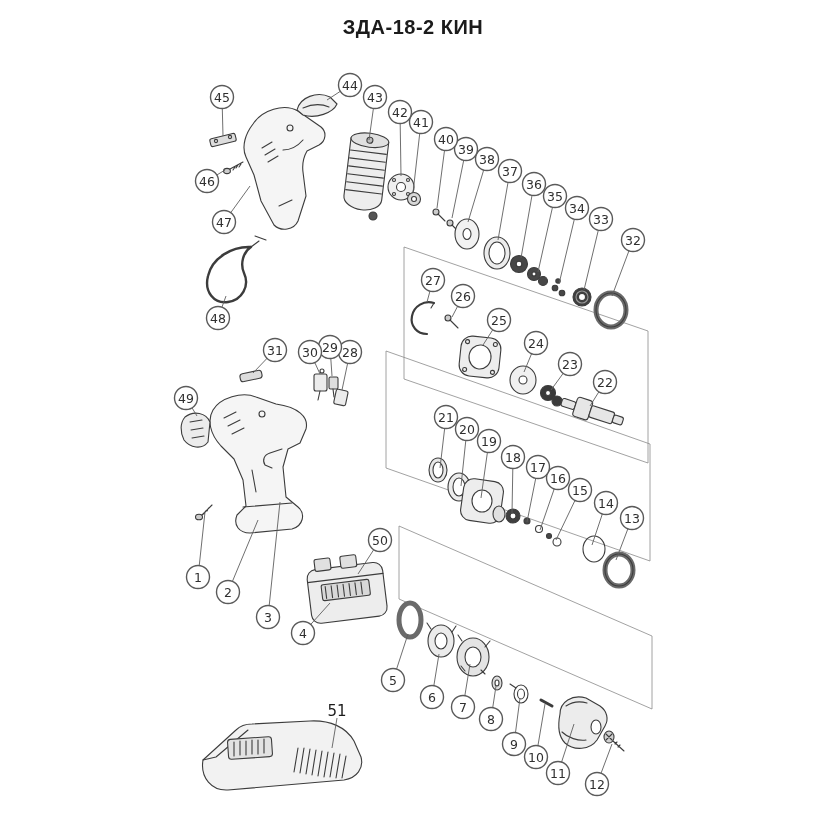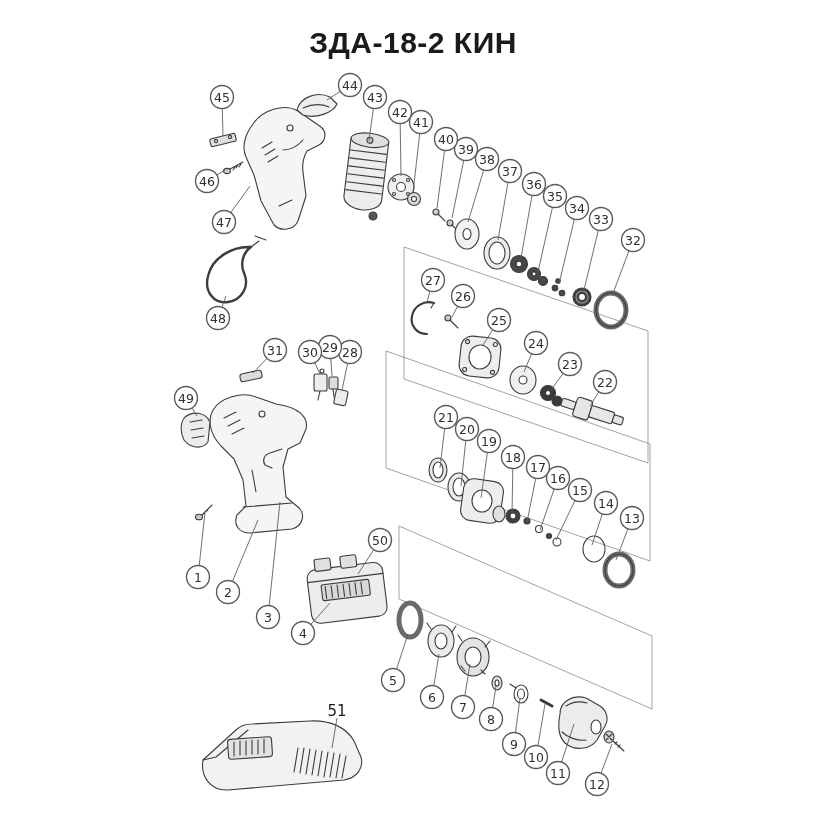--- a/index.html
+++ b/index.html
@@ -1,18 +1,18 @@
 <!DOCTYPE html>
 <html><head>
 <meta charset="utf-8">
 <style>
   html,body{margin:0;padding:0;background:#fff;}
   body{width:826px;height:826px;position:relative;font-family:"Liberation Sans",sans-serif;overflow:hidden;}
-  .page-title{position:absolute;top:26px;left:0;width:100%;text-align:center;
-    font-size:30px;font-weight:600;color:#1b1b1b;letter-spacing:.5px;}
+  .page-title{position:absolute;top:16px;left:0;width:100%;text-align:center;
+    font-size:20px;font-weight:600;color:#1b1b1b;letter-spacing:.5px;}
   svg{position:absolute;top:0;left:0;}
   svg text{font-family:"DejaVu Sans","Liberation Sans",sans-serif;}
 </style>
 </head>
 <body>
 
 <div class="page-title">ЗДА-18-2 КИН</div>
 
 <svg id="diagram-svg" width="826" height="826" viewBox="0 0 826 826">
 

